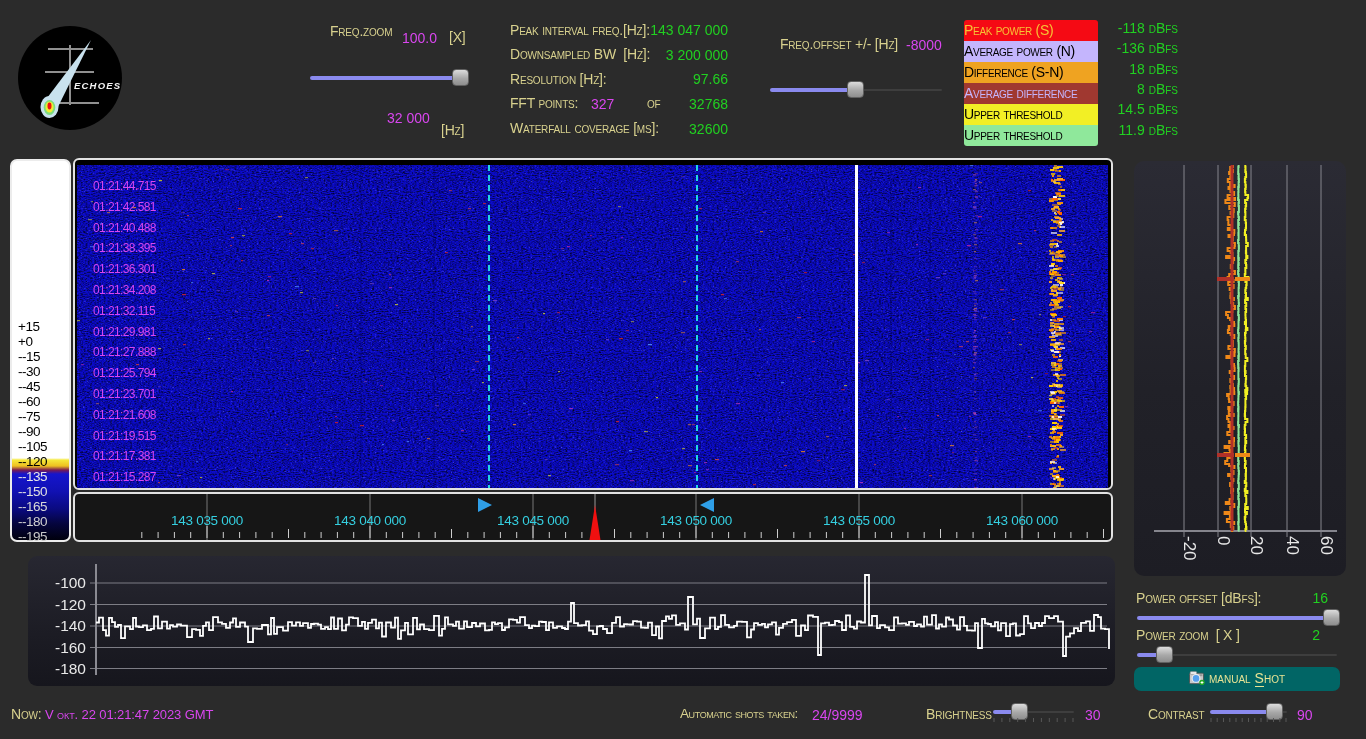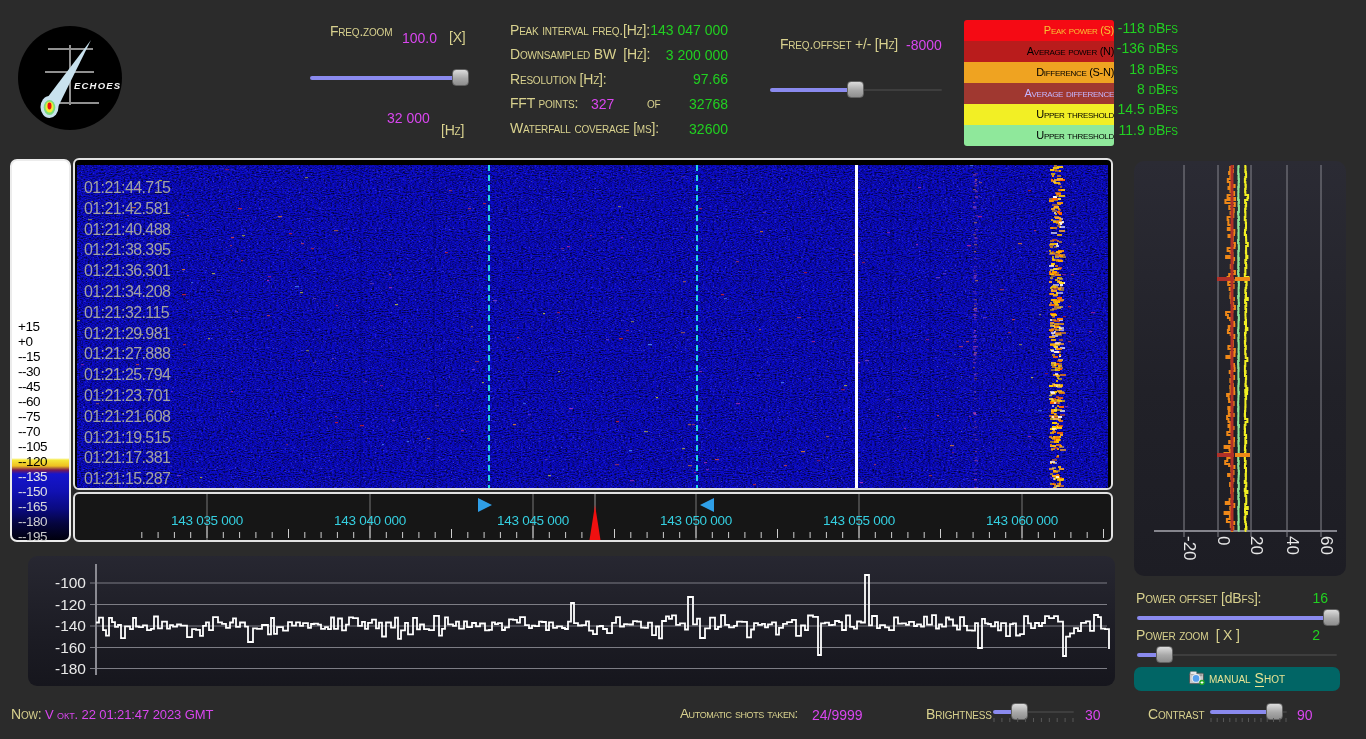--- a/index.html
+++ b/index.html
@@ -2,23 +2,23 @@
 <html><head><meta charset="utf-8"><style>
 html,body{margin:0;padding:0;background:#2b2b2b;width:1366px;height:739px;overflow:hidden}
 *{box-sizing:border-box}
 body{font-family:"Liberation Sans",sans-serif;position:relative}
 .lbl{position:absolute;color:#d8d18e;font-variant:small-caps;font-size:14px;letter-spacing:-0.2px;white-space:nowrap}
 .val{position:absolute;color:#d946ef;font-size:14px;white-space:nowrap}
 .valr{position:absolute;color:#21d021;font-size:14px;text-align:right;white-space:nowrap}
 .track{position:absolute;height:4px;background:#8a8aee;border-radius:2px}
 .track2{position:absolute;height:2px;background:#3e3e3e;border-radius:1px}
 .handle{position:absolute;width:17px;height:17px;border-radius:4px;background:linear-gradient(#dcdcdc,#a8a8a8 55%,#8e8e8e);border:1px solid #606060}
-.leg{width:150px;height:21px;font-variant:small-caps;font-size:11px;text-align:right;line-height:21px;letter-spacing:-0.3px}
+.leg{width:134px;height:21px;font-variant:small-caps;font-size:14px;text-align:left;line-height:21px;letter-spacing:-0.3px}
 .cb-lbl{position:absolute;font-size:13.5px;letter-spacing:-0.5px;color:#000;left:8px}
-.ts{position:absolute;color:#a3a3a3;font-size:16px;letter-spacing:-0.6px;left:9px;white-space:nowrap}
+.ts{position:absolute;color:#d946ef;font-size:12px;letter-spacing:-0.6px;left:18px;white-space:nowrap}
 .rul-lbl{position:absolute;color:#35cfe0;font-size:13.5px;letter-spacing:-0.3px;transform:translateX(-50%);top:19px}
 .dbfs{font-variant:small-caps}
 </style></head>
 <body>
 
 <svg style="position:absolute;left:18px;top:26px" width="104" height="104" viewBox="0 0 104 104">
   <circle cx="52" cy="52" r="52" fill="#000"></circle>
   <g stroke="#909090" stroke-width="2">
     <line x1="30" y1="23" x2="75" y2="23"></line>
     <line x1="27" y1="46" x2="76" y2="46"></line>
@@ -55,21 +55,21 @@
 <div class="valr" style="left:578px;top:121px;width:150px">32600</div>
 
 <div class="lbl" style="left:780px;top:36px">Freq.offset +/- [Hz]</div>
 <div class="val" style="left:906px;top:37px">-8000</div>
 <div class="track2" style="left:770px;top:89px;width:172px"></div>
 <div class="track" style="left:770px;top:88px;width:84px"></div>
 <div class="handle" style="left:847px;top:81px"></div>
 
 <div style="position:absolute;left:964px;top:20px;border-radius:3px;overflow:hidden">
   <div class="leg" style="background:#f50a14;color:#f7c235">Peak power (S)</div>
-  <div class="leg" style="background:#b91c1c;color:#000">Average power (N)</div>
+  <div class="leg" style="background:#c4b5fd;color:#000">Average power (N)</div>
   <div class="leg" style="background:#efa321;color:#000">Difference (S-N)</div>
   <div class="leg" style="background:#a03830;color:#c4b5fd">Average difference</div>
   <div class="leg" style="background:#f2ef25;color:#000">Upper threshold</div>
   <div class="leg" style="background:#8fe89b;color:#000">Upper threshold</div>
 </div>
 <div class="valr" style="left:1078px;top:20px;width:100px">-118 <span class="dbfs">dBfs</span></div>
 <div class="valr" style="left:1078px;top:40px;width:100px">-136 <span class="dbfs">dBfs</span></div>
 <div class="valr" style="left:1078px;top:61px;width:100px">18 <span class="dbfs">dBfs</span></div>
 <div class="valr" style="left:1078px;top:81px;width:100px">8 <span class="dbfs">dBfs</span></div>
 <div class="valr" style="left:1078px;top:101px;width:100px">14.5 <span class="dbfs">dBfs</span></div>
@@ -78,21 +78,21 @@
 <div style="position:absolute;left:10px;top:159px;width:61px;height:383px;border:2px solid #ececec;border-radius:7px;overflow:hidden;background:linear-gradient(#ffffff 0px,#ffffff 297px,#f5e93a 299px,#eec020 305px,#7a1a50 309px,#1515cd 313px,#1111b4 330px,#0a0a80 348px,#050540 362px,#000010 378px)">
 </div>
 <div style="position:absolute;left:10px;top:159px;width:61px;height:383px;font-size:13.5px">
   <div class="cb-lbl" style="top:160px">+15</div>
   <div class="cb-lbl" style="top:175px">+0</div>
   <div class="cb-lbl" style="top:190px">--15</div>
   <div class="cb-lbl" style="top:205px">--30</div>
   <div class="cb-lbl" style="top:220px">--45</div>
   <div class="cb-lbl" style="top:235px">--60</div>
   <div class="cb-lbl" style="top:250px">--75</div>
-  <div class="cb-lbl" style="top:265px">--70</div>
+  <div class="cb-lbl" style="top:265px">--90</div>
   <div class="cb-lbl" style="top:280px">--105</div>
   <div class="cb-lbl" style="top:295px">--120</div>
   <div class="cb-lbl" style="top:310px;color:#e8e8e8">--135</div>
   <div class="cb-lbl" style="top:325px;color:#e0e0e0">--150</div>
   <div class="cb-lbl" style="top:340px;color:#d8d8d8">--165</div>
   <div class="cb-lbl" style="top:355px;color:#d0d0d0">--180</div>
   <div class="cb-lbl" style="top:370px;color:#c8c8c8">--195</div>
 </div>
 
 <div style="position:absolute;left:73px;top:158px;width:1040px;height:332px;border:2px solid #e2e2e2;border-radius:6px;background:#000;overflow:hidden">

